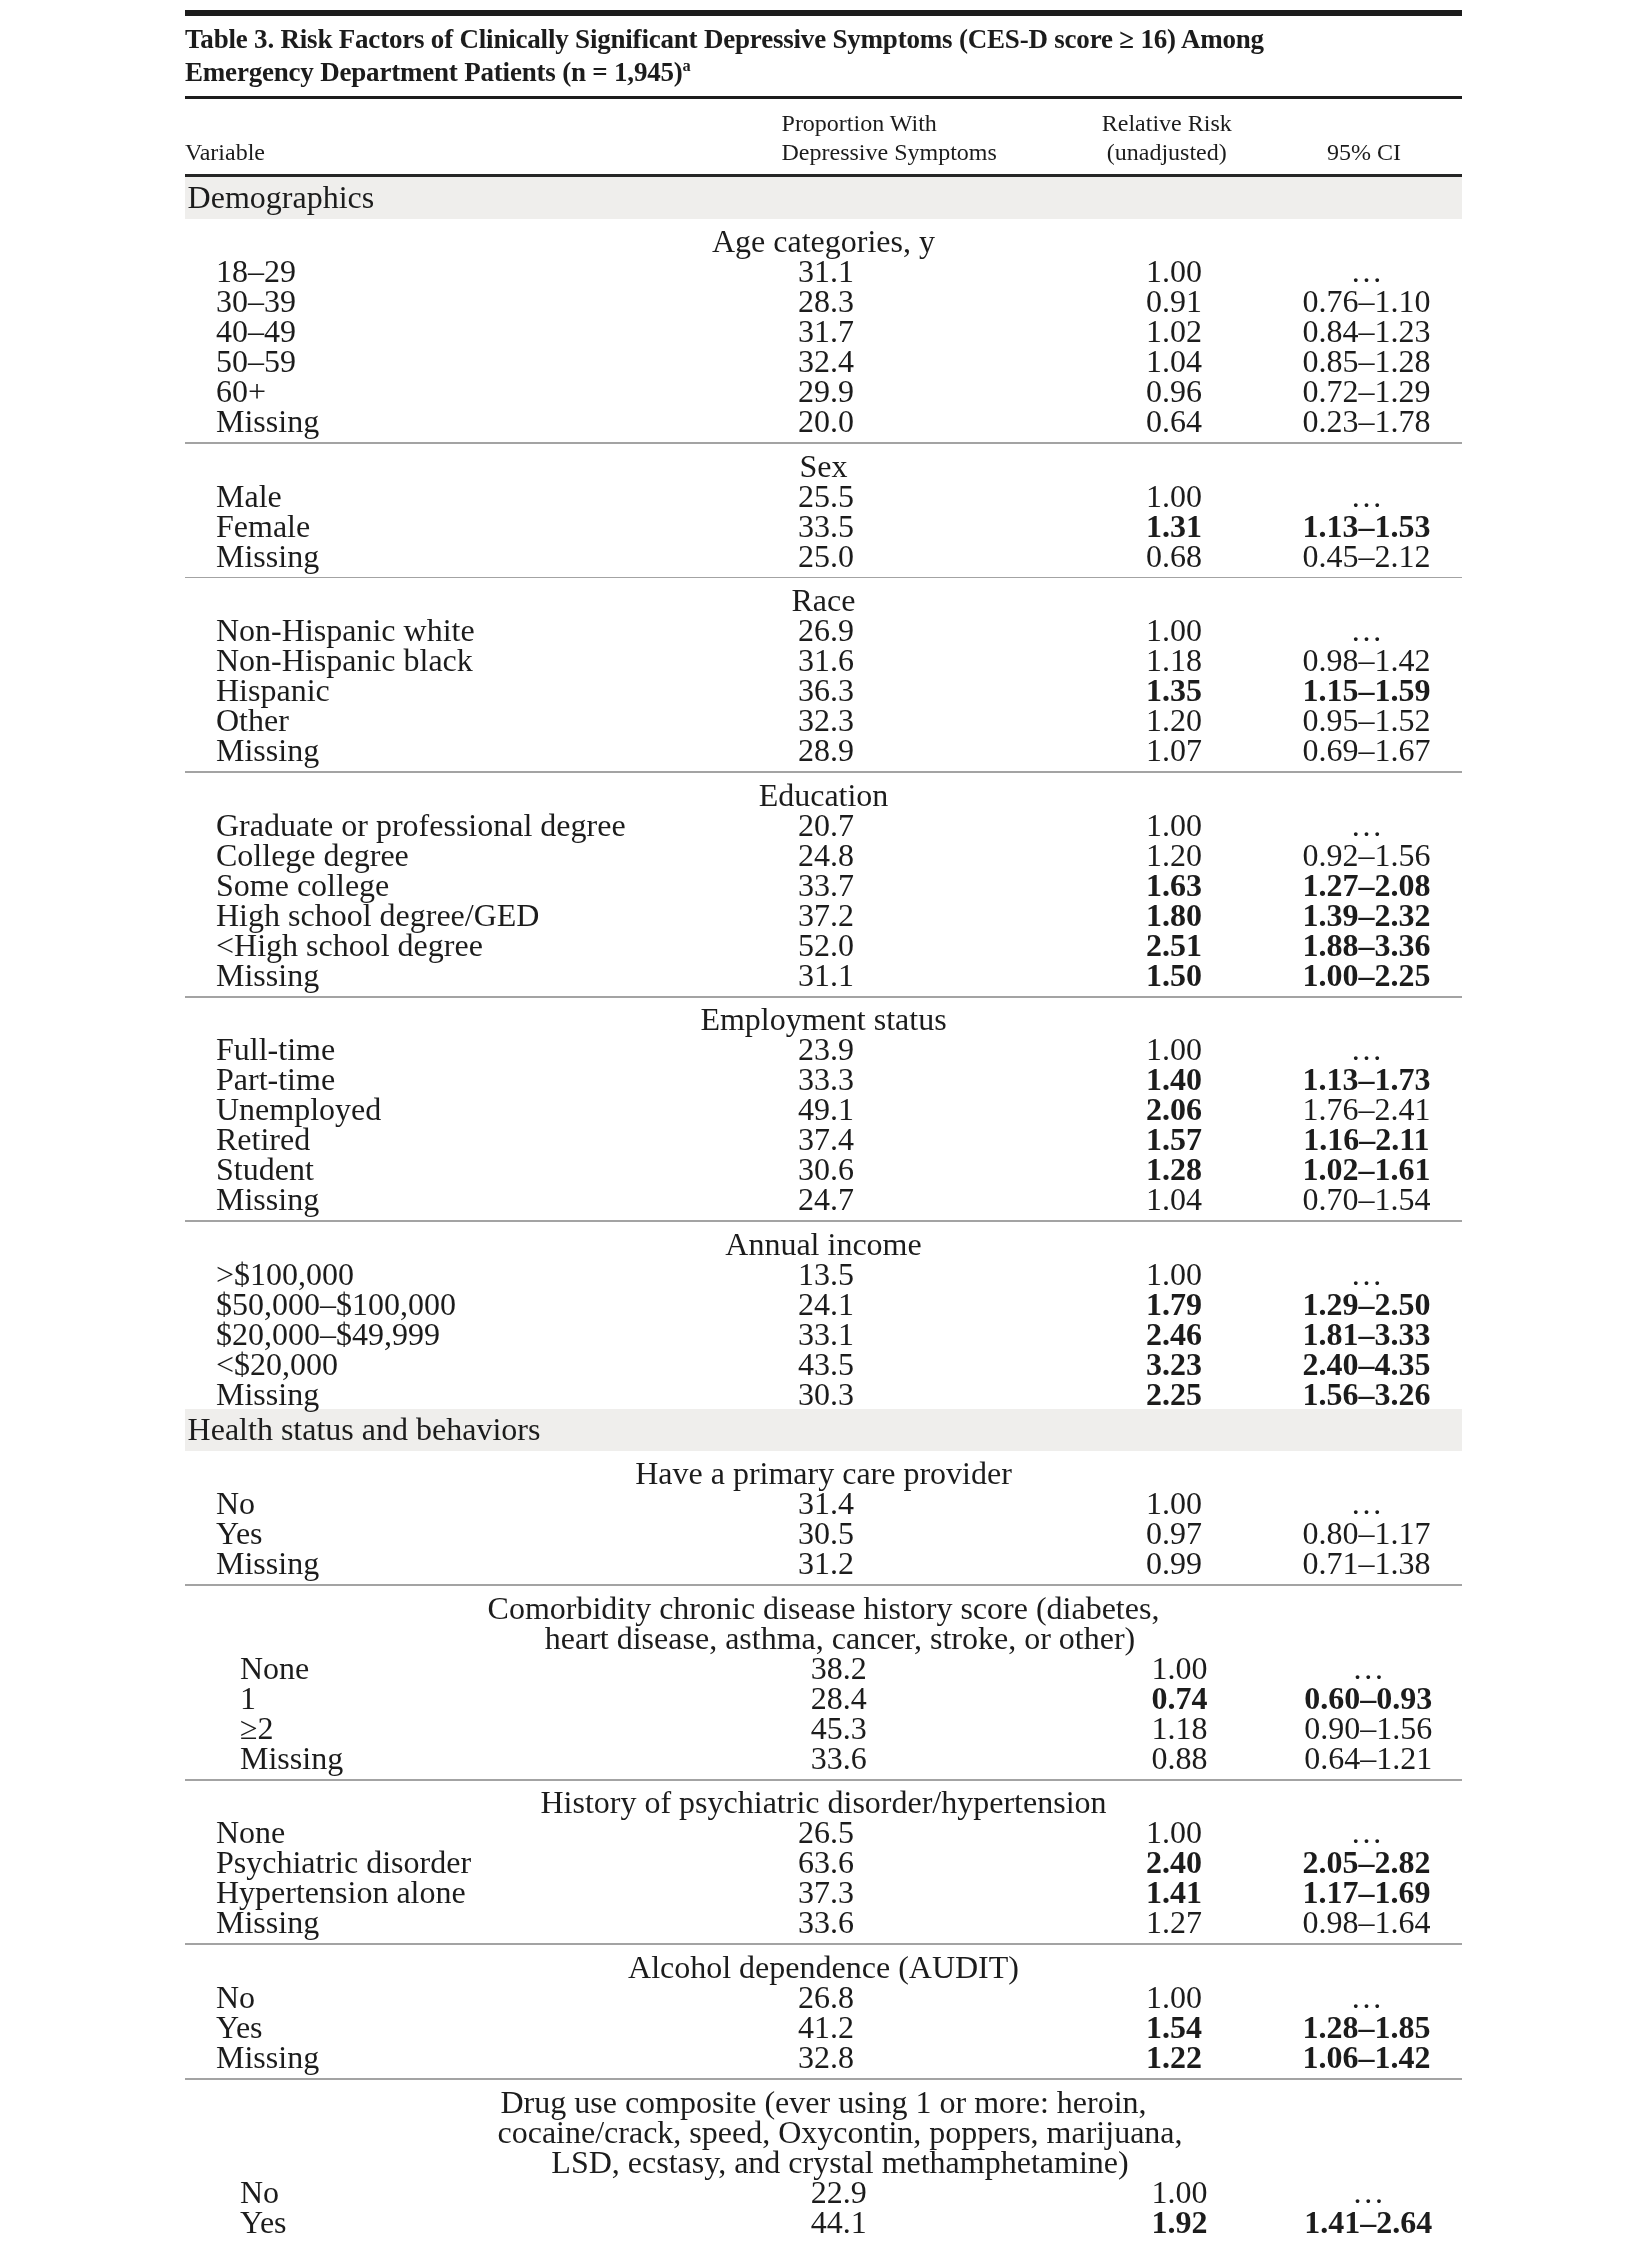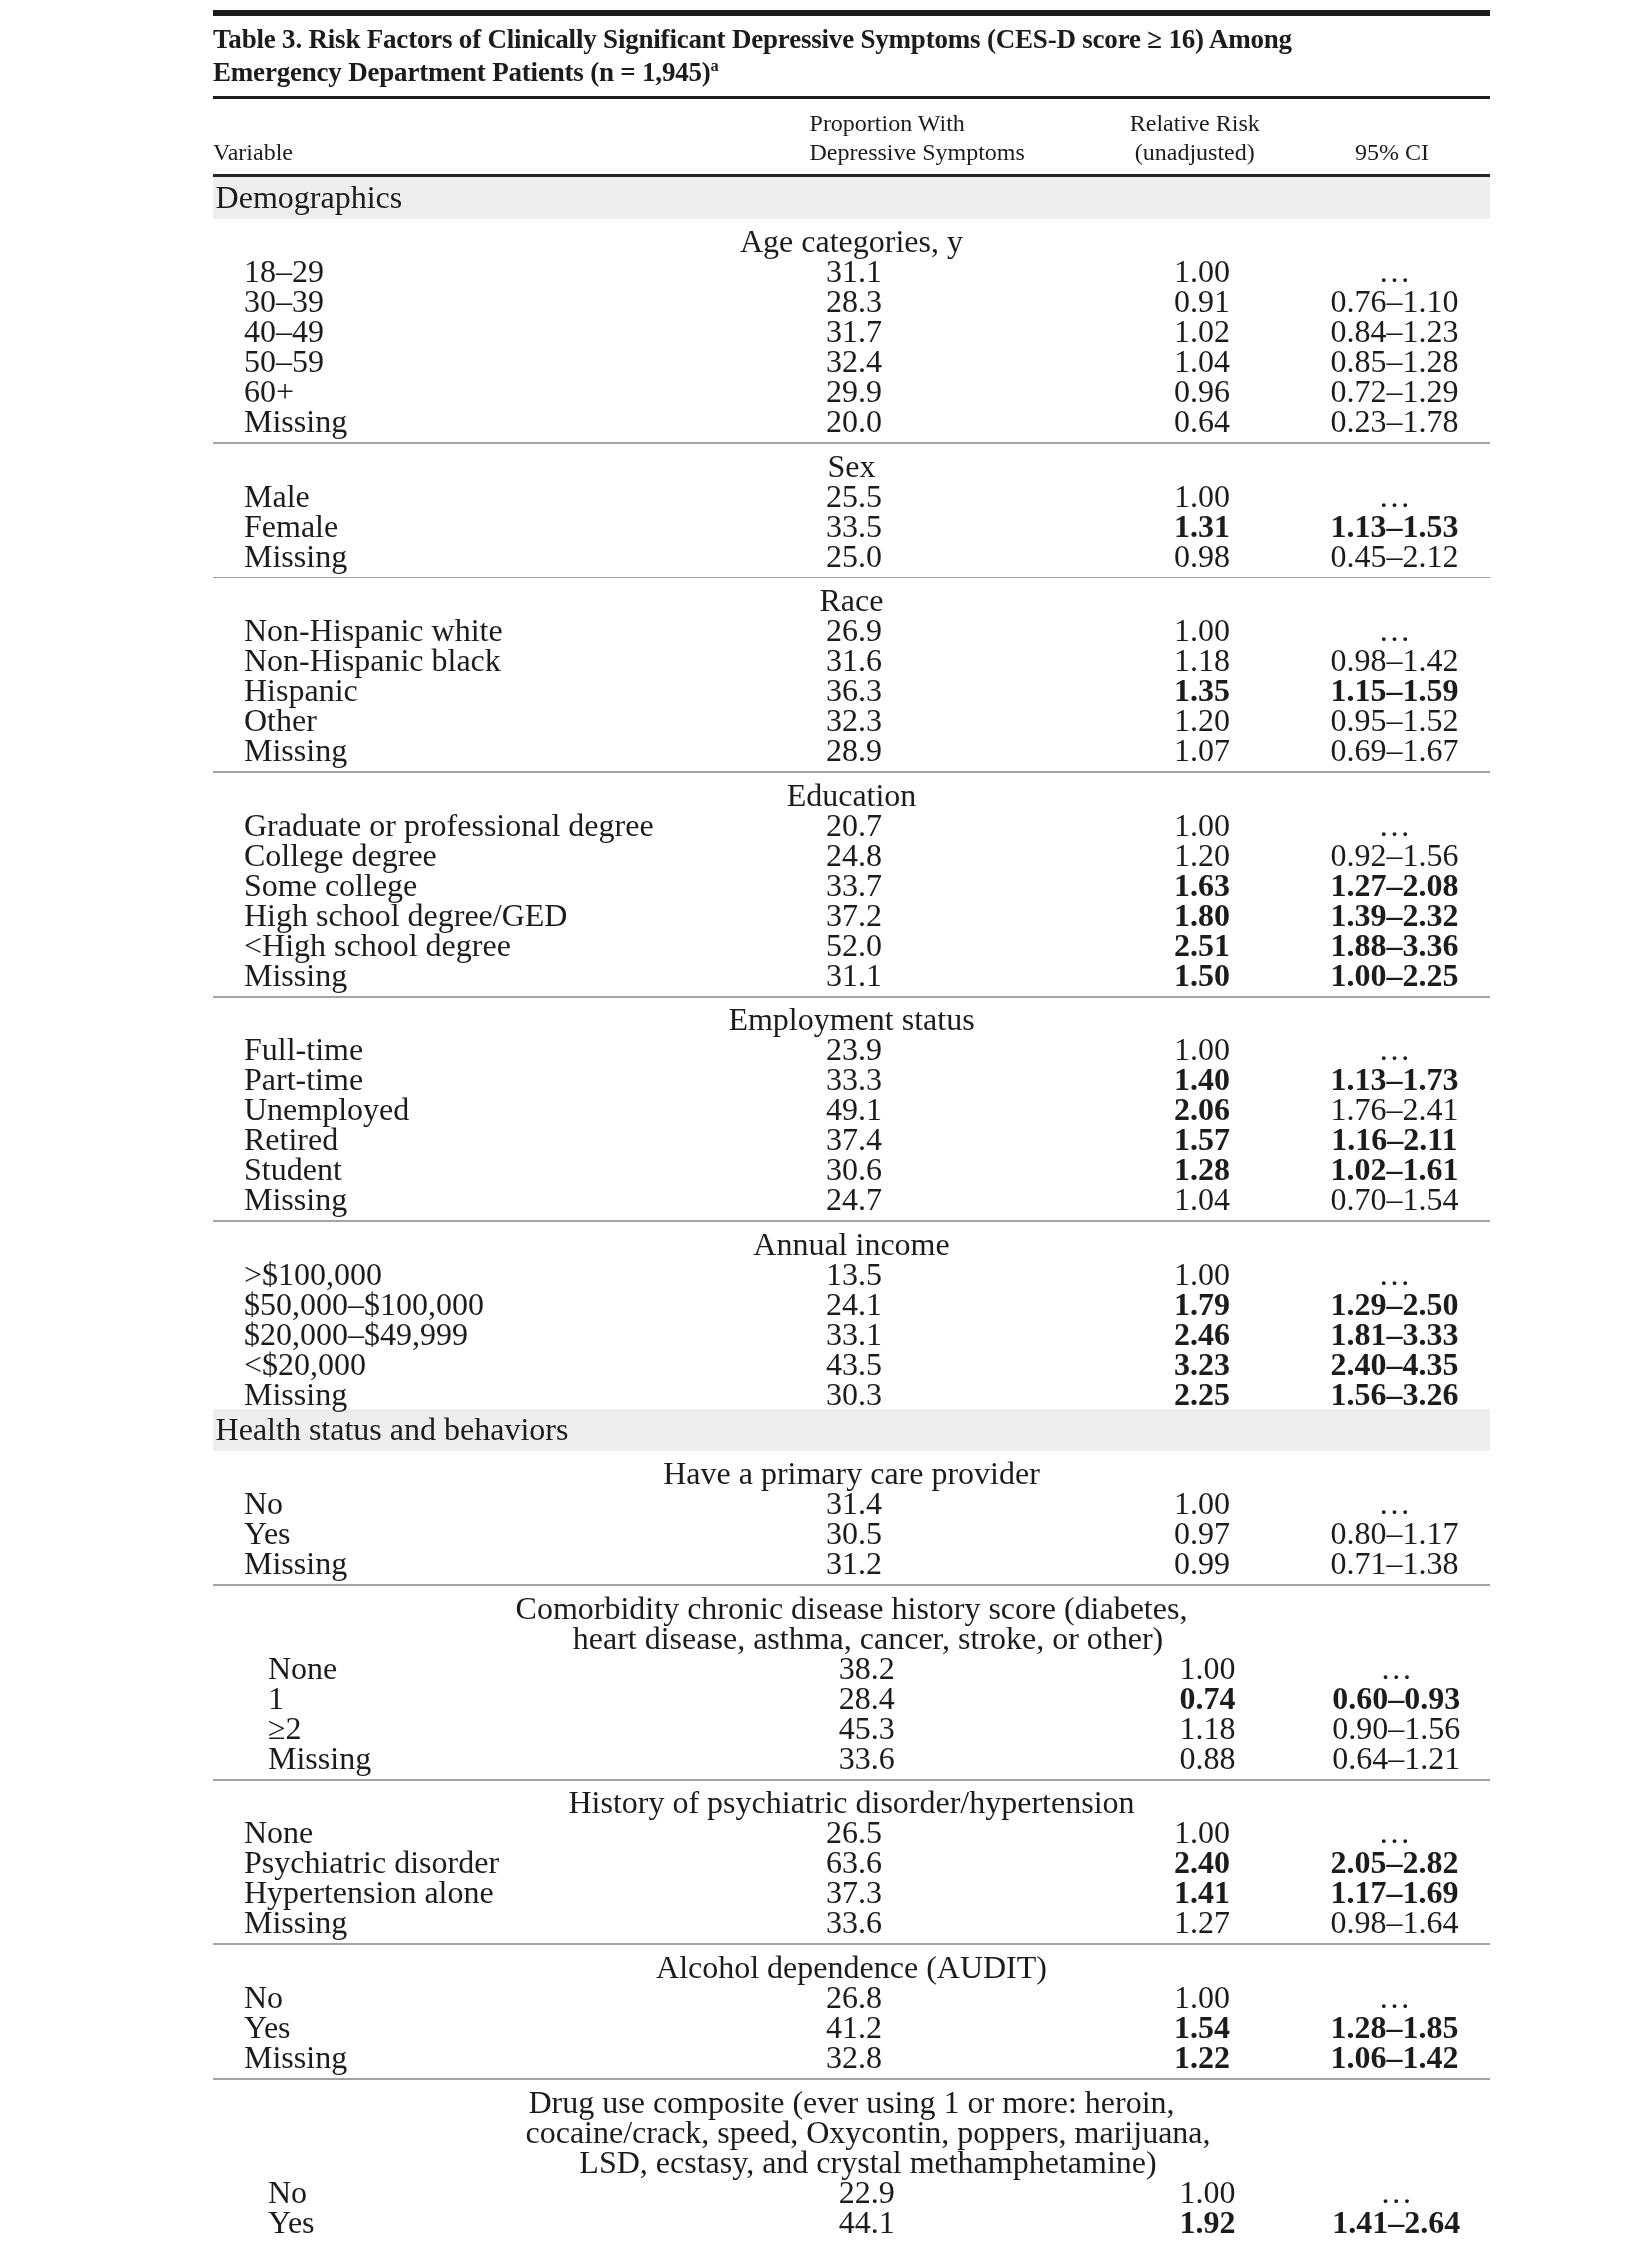--- a/index.html
+++ b/index.html
@@ -13,21 +13,20 @@
     position: relative;
     font-family: "Liberation Serif", serif;
     color: #1c1c1c;
     -webkit-font-smoothing: antialiased;
   }
   .table-wrap {
     position: absolute;
     left: 185px;
     top: 10.4px;
     width: 1277px;
-    margin-left: 28px;
   }
   .topbar {
     height: 5.2px;
     background: #1c1c1c;
   }
   .title {
     margin-top: 7px;
     font-size: 27px;
     font-weight: bold;
     line-height: 33px;
@@ -160,21 +159,21 @@
       </div>
       <div class="row">
         <div class="c1 indent-1">Female</div>
         <div class="c2">33.5</div>
         <div class="c3 bold">1.31</div>
         <div class="c4 bold">1.13–1.53</div>
       </div>
       <div class="row">
         <div class="c1 indent-1">Missing</div>
         <div class="c2">25.0</div>
-        <div class="c3">0.98</div>
+        <div class="c3">0.68</div>
         <div class="c4">0.45–2.12</div>
       </div>
       <div class="rule"></div>
       <div class="group-line">Race</div>
       <div class="row">
         <div class="c1 indent-1">Non-Hispanic white</div>
         <div class="c2">26.9</div>
         <div class="c3">1.00</div>
         <div class="c4">…</div>
       </div>

